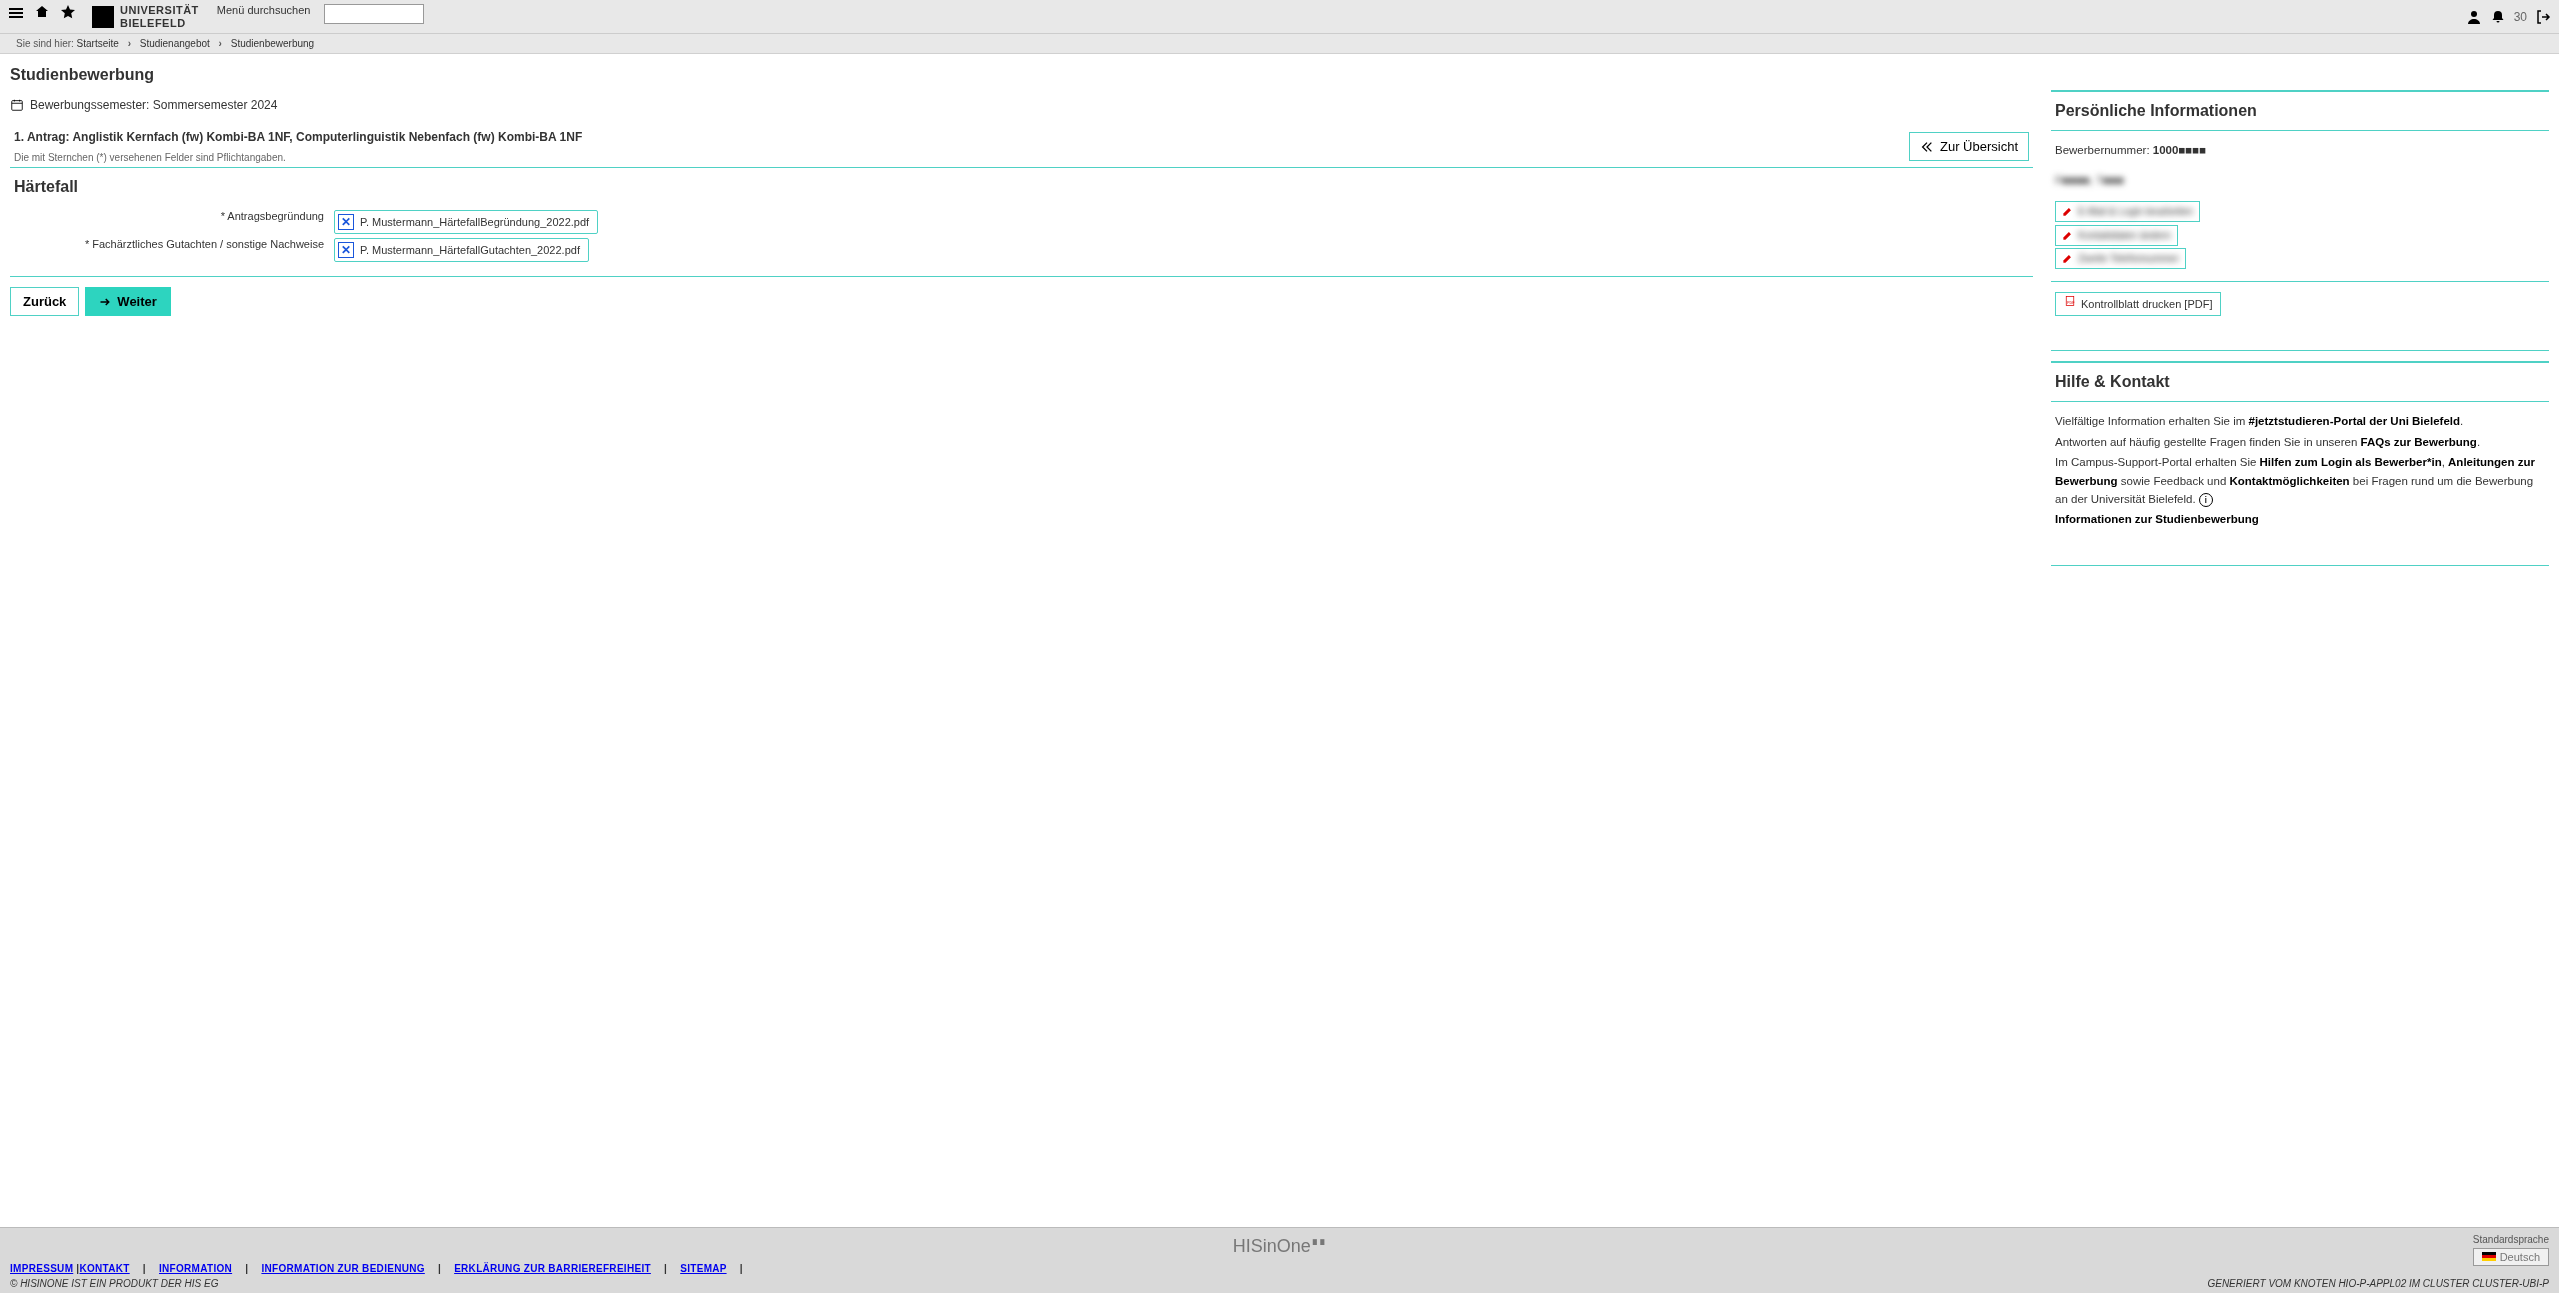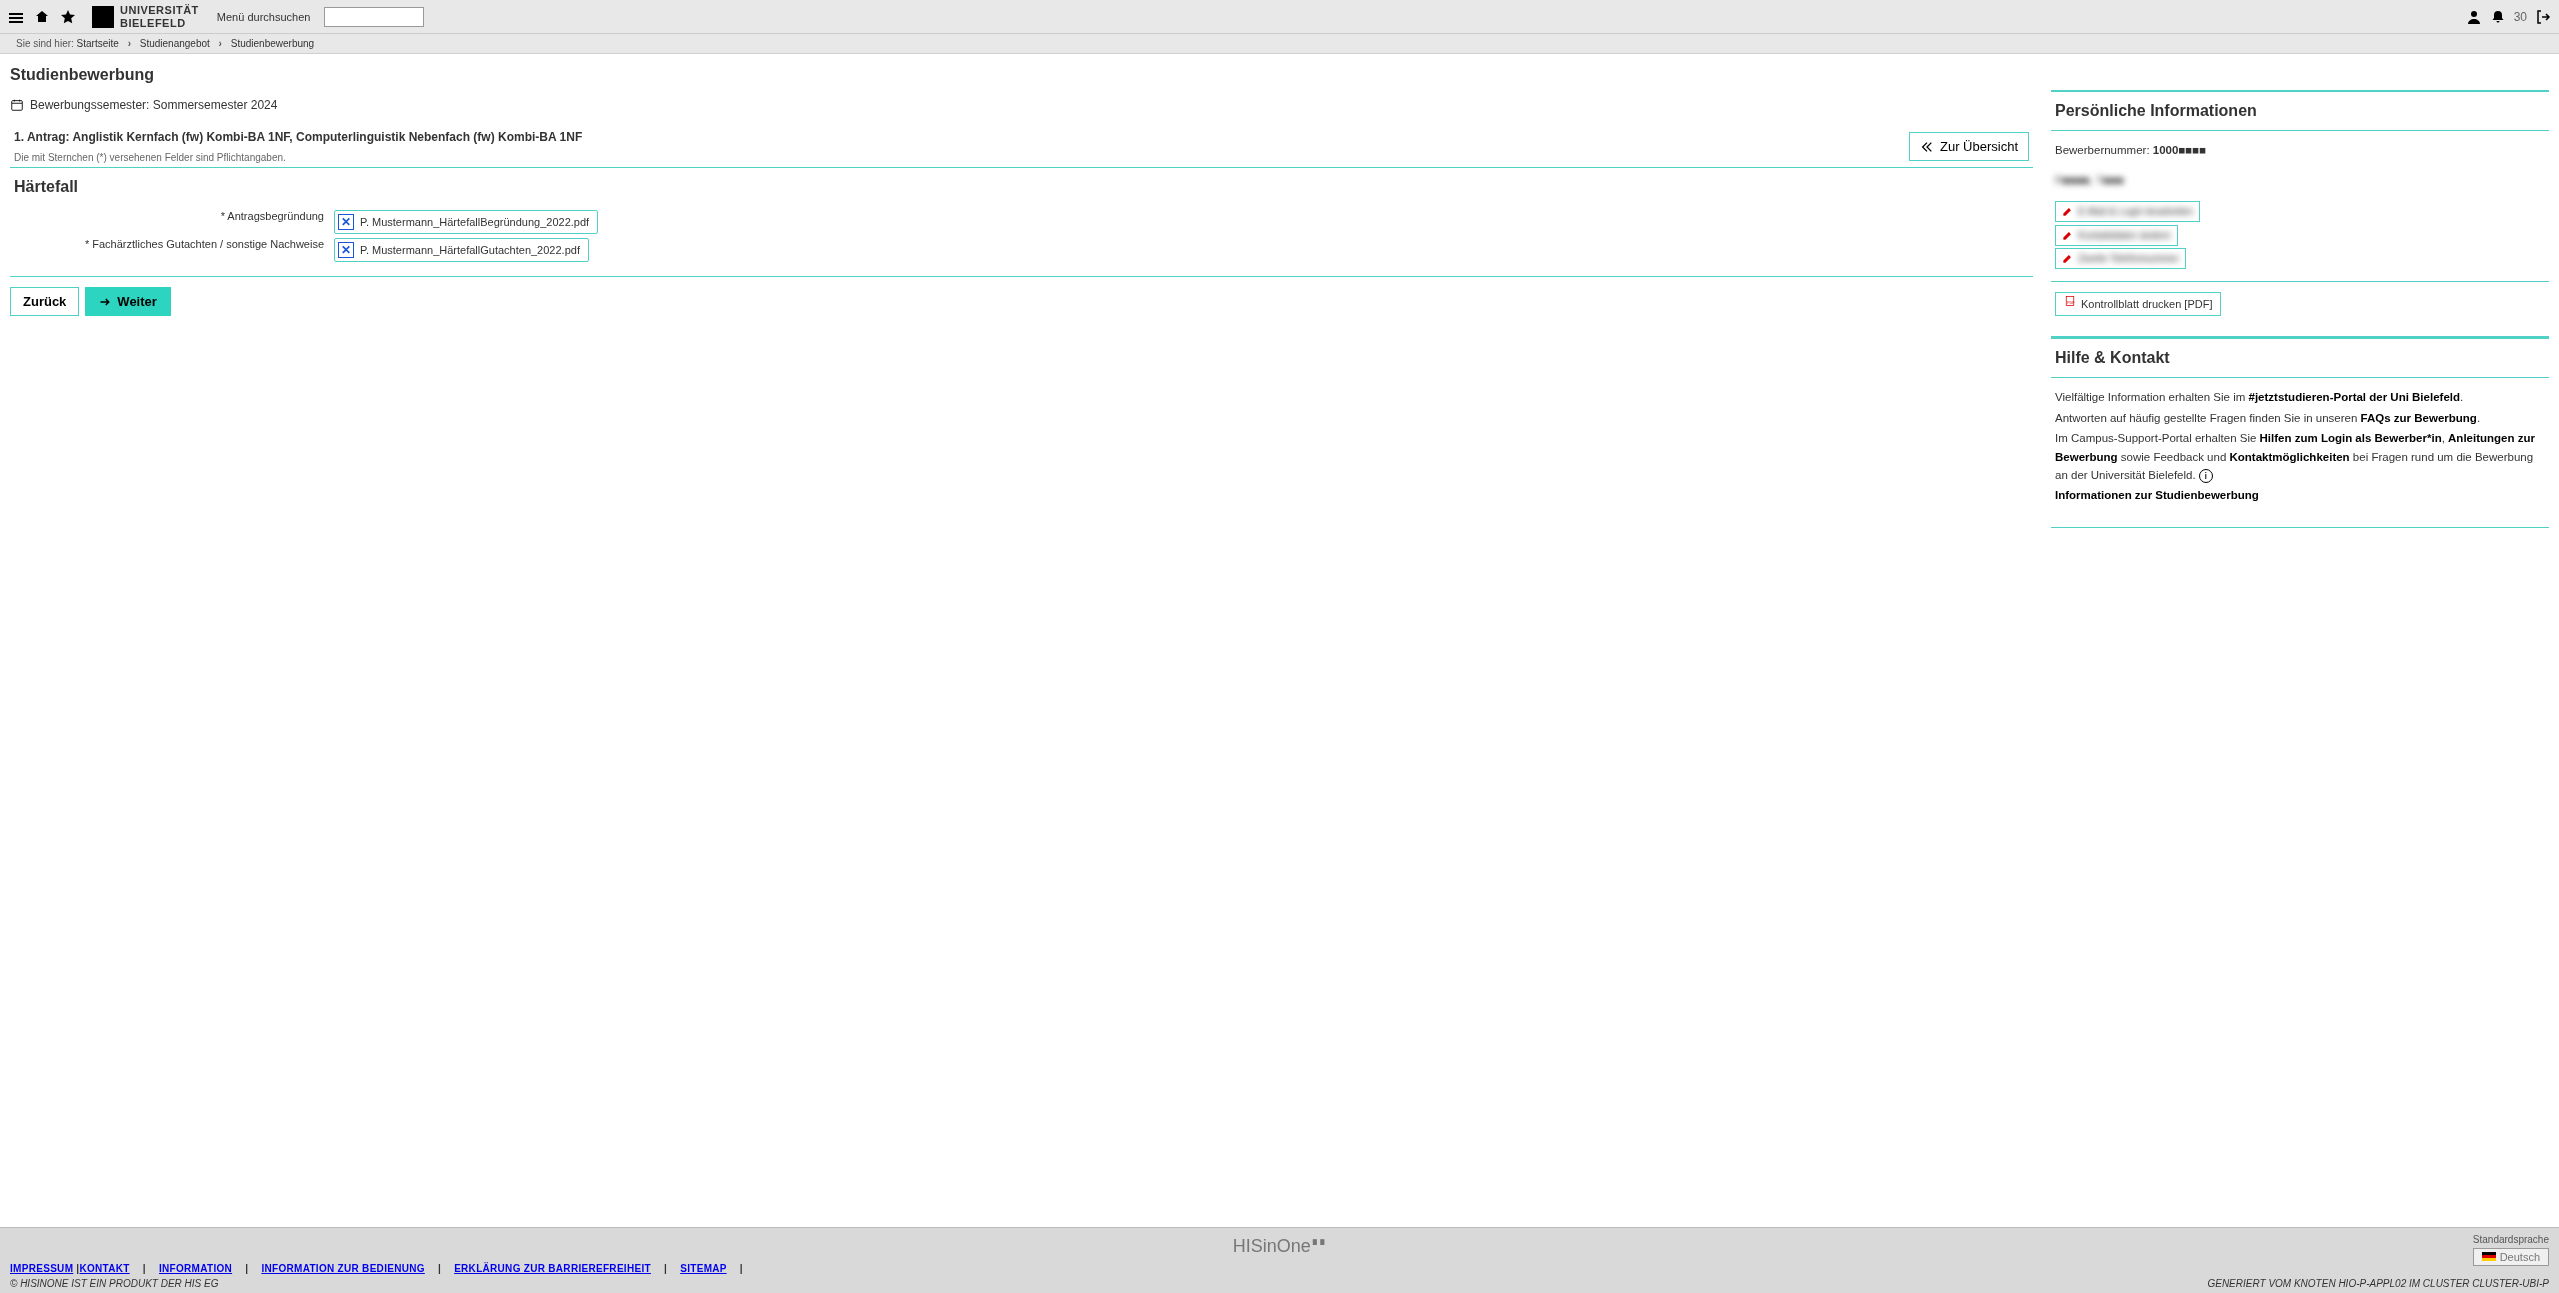--- a/index.html
+++ b/index.html
@@ -1,20 +1,20 @@
 <!DOCTYPE html>
 <html><head>
 <meta charset="utf-8">
 <style>
 * { margin: 0; padding: 0; box-sizing: border-box; }
 body { font-family: Arial, Helvetica, sans-serif; font-size: 12px; color: #333; background: #fff; }
 
 
 .header { background: #e8e8e8; border-bottom: 1px solid #ccc; height: 34px; display: flex; align-items: center; padding: 0 8px; justify-content: space-between; }
-.header-left { display: flex; align-items: center; gap: 10px; }
+.header-left { display: flex; gap: 10px; }
 .header-right { display: flex; align-items: center; gap: 8px; }
 .icon-box { width: 16px; height: 16px; display: inline-flex; align-items: center; justify-content: center; cursor: pointer; }
 .menu-bars { display: inline-block; width: 14px; height: 12px; }
 .menu-bars span { display: block; height: 2px; background: #000; margin: 2px 0; }
 .logo { display: flex; align-items: center; gap: 6px; margin-left: 6px; }
 .logo-box { width: 22px; height: 22px; background: #000; }
 .logo-text { font-weight: bold; font-size: 11px; line-height: 1.1; letter-spacing: 0.5px; }
 .search-label { font-size: 11px; margin-left: 8px; margin-right: 4px; }
 .search-input { width: 100px; height: 20px; border: 1px solid #999; padding: 0 4px; font-size: 11px; }
 .header-num { font-size: 12px; color: #666; }
@@ -45,21 +45,21 @@
 .form-row { display: flex; align-items: flex-start; margin: 4px 0; }
 .form-label { width: 324px; text-align: right; font-size: 11px; padding-right: 10px; }
 .file-pill { border: 1px solid #4fd1c5; border-radius: 2px; padding: 3px 8px 3px 3px; display: inline-flex; align-items: center; gap: 6px; font-size: 11px; background: #fff; }
 .file-x { width: 16px; height: 16px; border: 1px solid #1a56db; display: inline-flex; align-items: center; justify-content: center; color: #1a56db; font-weight: bold; cursor: pointer; font-size: 12px; }
 
 .action-row { padding: 10px 0; display: flex; gap: 6px; }
 .btn-back { border: 1px solid #4fd1c5; background: #fff; padding: 6px 12px; font-size: 13px; font-weight: bold; cursor: pointer; }
 .btn-next { border: none; background: #2dd4bf; color: #000; padding: 6px 14px; font-size: 13px; font-weight: bold; cursor: pointer; display: inline-flex; align-items: center; gap: 6px; }
 
 
-.side-box { border-top: 2px solid #4fd1c5; border-bottom: 1px solid #4fd1c5; padding: 0 0 10px 0; }
+.side-box { border-top: 2px solid #4fd1c5; border-bottom: 1px solid #4fd1c5; padding: 0 0 24px 0; margin-bottom: 10px; }
 .side-title { font-size: 16px; font-weight: bold; padding: 10px 4px; border-bottom: 1px solid #4fd1c5; }
 .side-body { padding: 10px 4px; font-size: 11.5px; line-height: 1.7; }
 .applicant-num { margin-bottom: 10px; }
 .applicant-name { margin-bottom: 10px; }
 .blur { filter: blur(3px); user-select: none; }
 .info-pill { border: 1px solid #4fd1c5; padding: 1px 6px; display: inline-flex; align-items: center; gap: 5px; font-size: 10px; margin: 1px 0; background: #fff; }
 .info-pill svg { width: 11px; height: 11px; }
 .side-body .sep-line { border-top: 1px solid #4fd1c5; margin: 10px -4px; }
 .print-pill { border: 1px solid #4fd1c5; padding: 2px 8px; display: inline-flex; align-items: flex-start; gap: 5px; font-size: 11px; cursor: pointer; background: #fff; }
 

